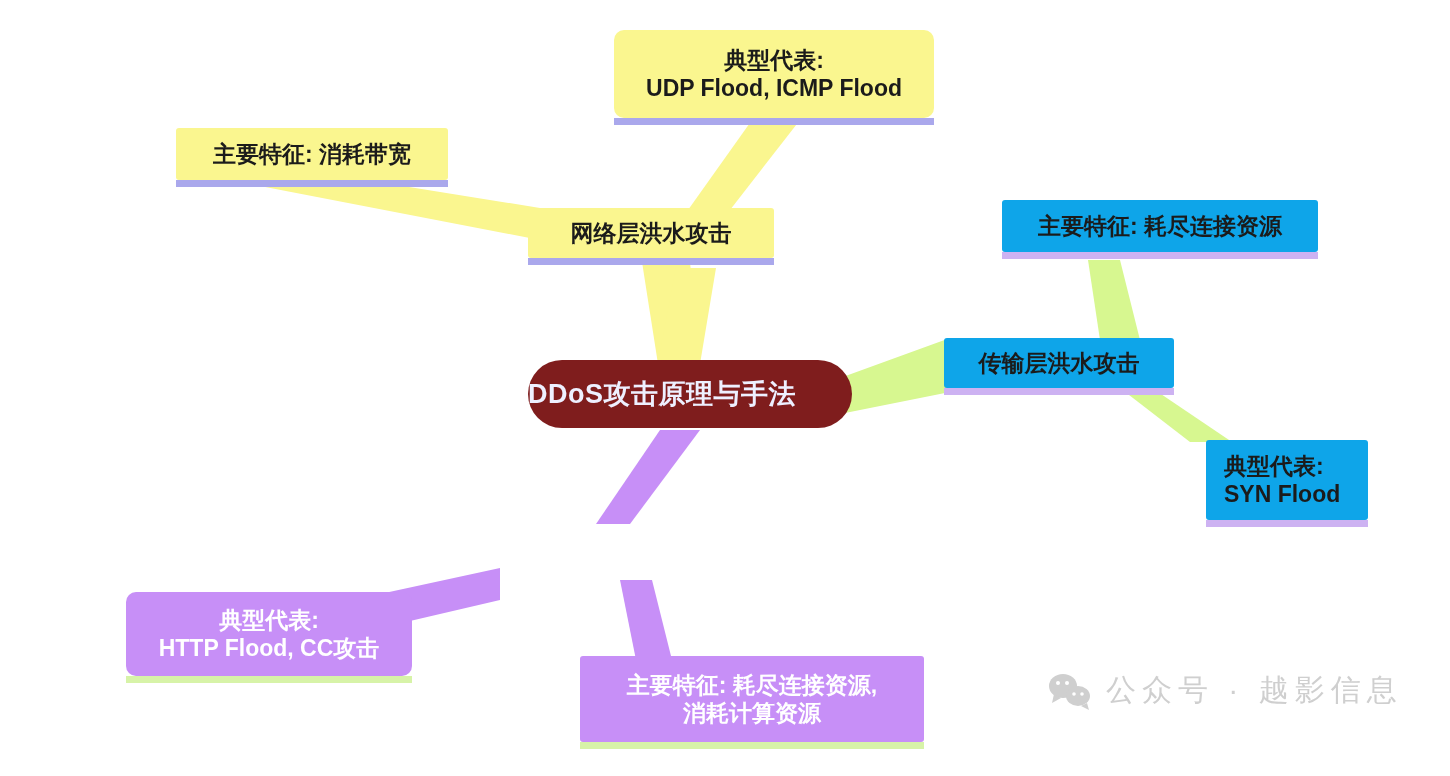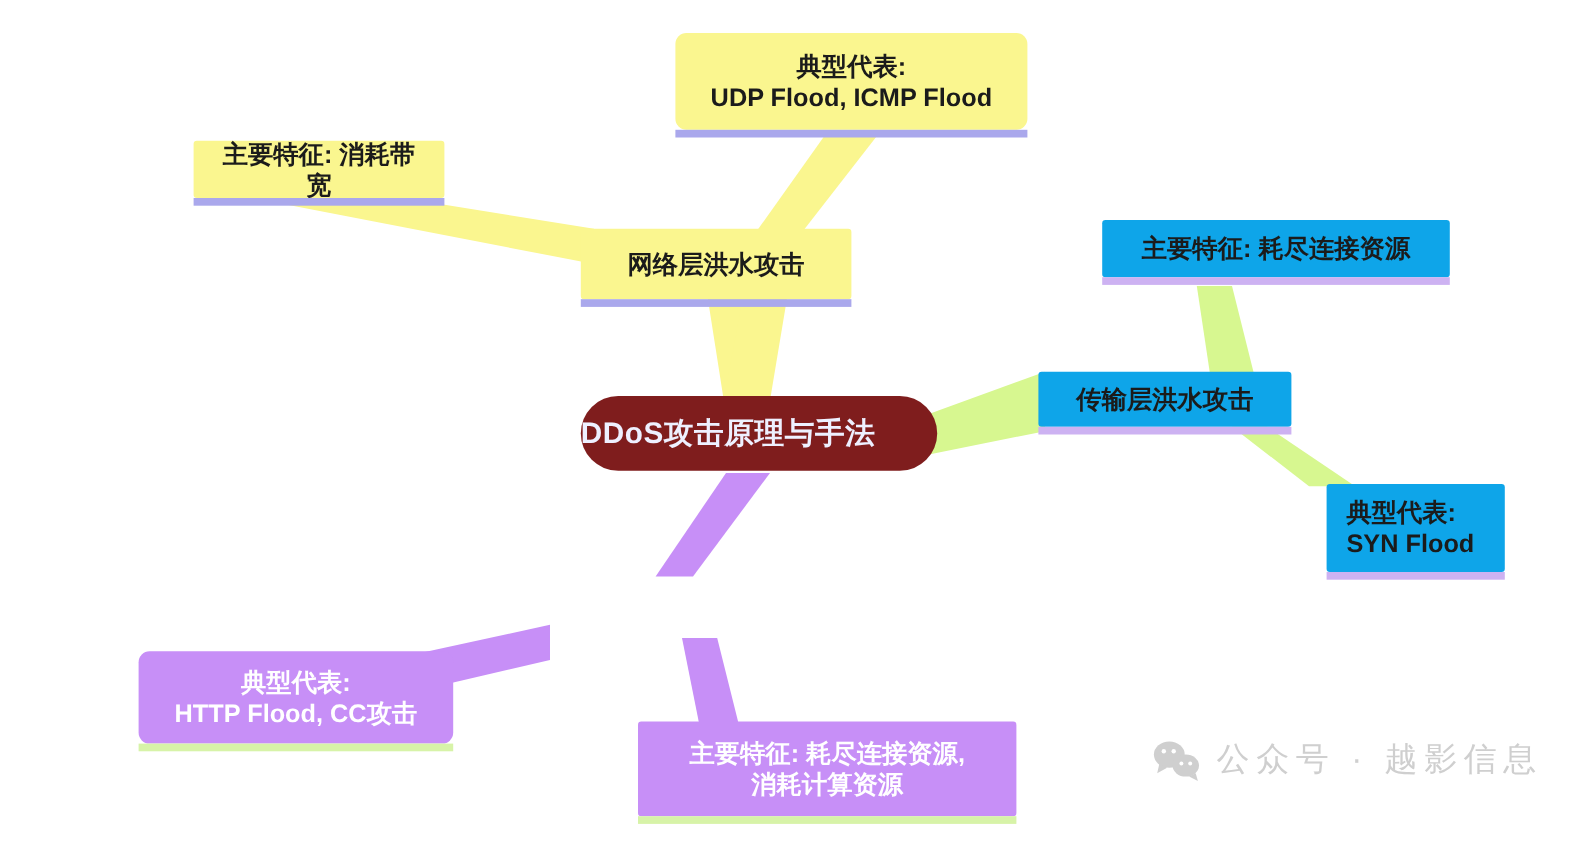--- a/index.html
+++ b/index.html
@@ -121,32 +121,32 @@
 
     <polygon fill="#c78ff7" points="500,568 500,600 380,628 380,594"></polygon>
 
     <polygon fill="#c78ff7" points="620,580 652,580 672,660 636,660"></polygon>
   </svg>
 
   <div class="node root" style="left:528px; top:360px; width:324px; height:68px;">
     <span class="label">DDoS攻击原理与手法</span>
   </div>
 
-  <div class="node box yellow" style="left:528px; top:208px; width:246px; height:64px; padding:0 18px;">
+  <div class="node box yellow" style="left:528px; top:208px; width:246px; height:50px; padding:0 18px;">
     <span class="label center-text">网络层洪水攻击</span>
     <span class="underline"></span>
   </div>
 
   <div class="node box yellow" style="left:614px; top:30px; width:320px; height:88px; padding:0 16px; border-radius:10px;">
     <span class="label center-text">典型代表:
 UDP Flood, ICMP Flood</span>
     <span class="underline"></span>
   </div>
 
-  <div class="node box yellow" style="left:176px; top:128px; width:228px; height:52px; padding:0 18px;">
+  <div class="node box yellow" style="left:176px; top:128px; width:272px; height:52px; padding:0 18px;">
     <span class="label center-text">主要特征: 消耗带宽</span>
     <span class="underline"></span>
   </div>
 
   <div class="node box green" style="left:944px; top:338px; width:230px; height:50px; padding:16px 18px;">
     <span class="label center-text">传输层洪水攻击</span>
     <span class="underline"></span>
   </div>
 
   <div class="node box green" style="left:1002px; top:200px; width:316px; height:52px; padding:0 18px;">

